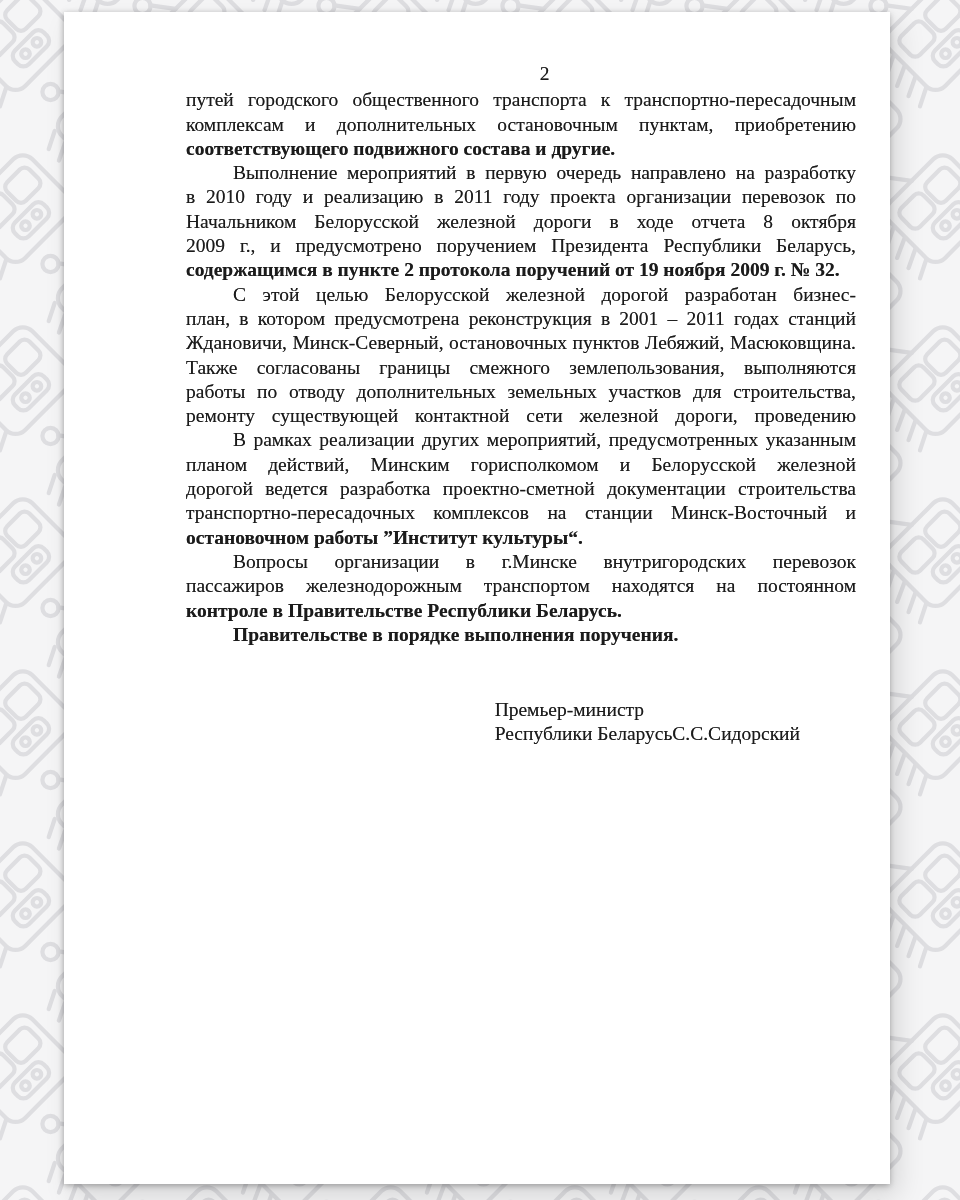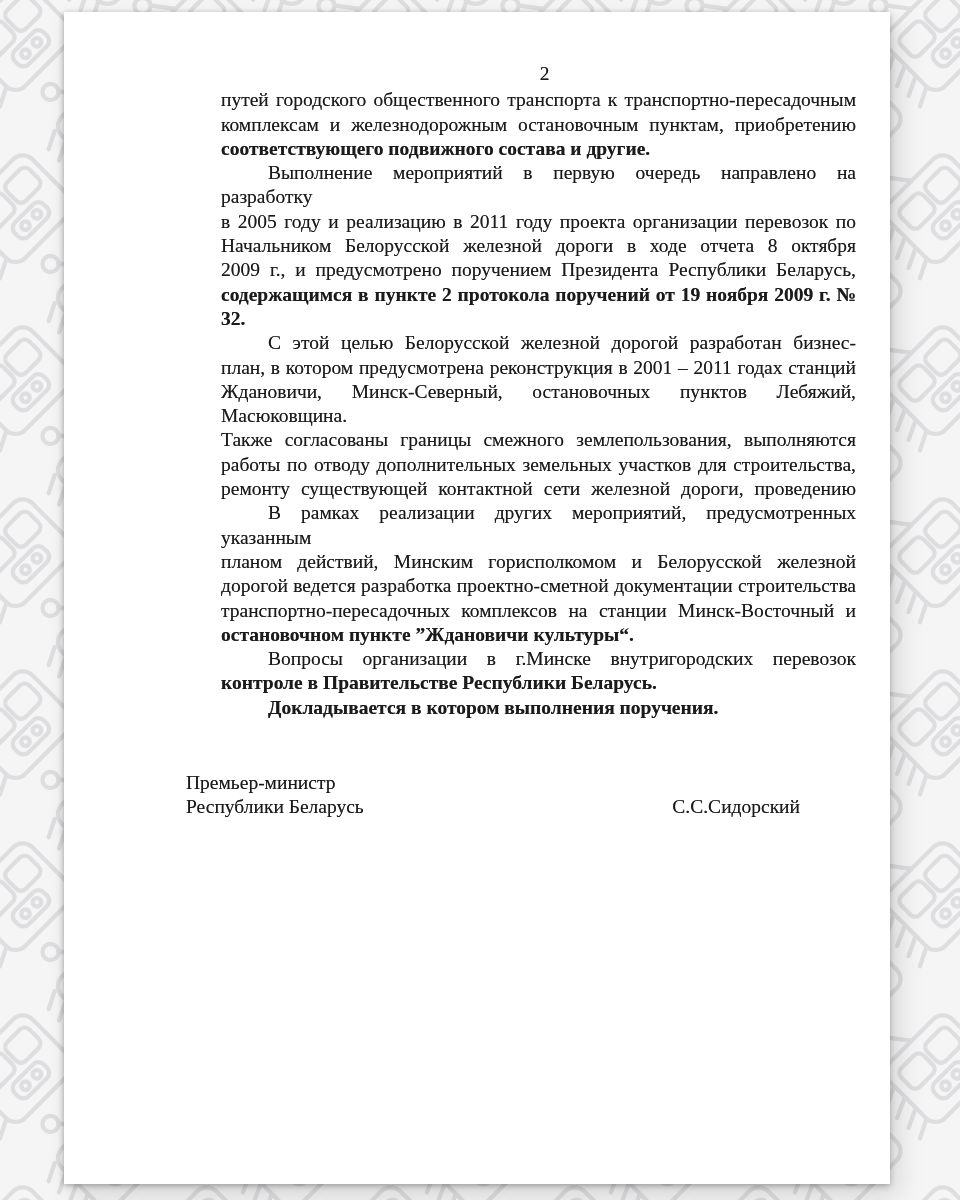--- a/index.html
+++ b/index.html
@@ -34,28 +34,27 @@
   .page-number {
     text-align: center;
     padding-left: 47px;
     margin-bottom: 2px;
   }
   .doc-body .paragraph { margin: 0; }
   .line {
     text-align: justify;
     text-align-last: justify;
     hyphens: none;
-    margin-left: 35px;
   }
   .line.last { text-align-last: left; font-weight: bold; }
   .line.indent { text-indent: 47px; }
   .signature {
     margin-top: 51px;
     display: flex;
-    justify-content: space-between;
+    justify-content: flex-end;
     align-items: flex-end;
   }
   .signature .role div { text-align: left; }
   .signature .name { margin-right: 56px; white-space: nowrap; }
 </style>
 </head>
 <body>
 
 <div class="stage" style="background: rgb(245, 245, 246);">
 
@@ -201,51 +200,52 @@
       <use href="#tram-icon-def" transform="translate(962,1426) scale(0.85)"></use>
     </svg>
 
   <div class="page" style="background: rgb(255, 255, 255); color: rgb(27, 27, 27);">
 
     <div class="page-number">2</div>
 
     <div class="doc-body">
         <div class="paragraph">
           <div class="line">путей городского общественного транспорта к транспортно-пересадочным</div>
-          <div class="line">комплексам и железнодорожным остановочным пунктам, приобретению</div>
+          <div class="line">комплексам и дополнительных остановочным пунктам, приобретению</div>
           <div class="line last">соответствующего подвижного состава и другие.</div>
         </div>
         <div class="paragraph">
           <div class="line indent">Выполнение мероприятий в первую очередь направлено на разработку</div>
-          <div class="line">в 2005 году и реализацию в 2011 году проекта организации перевозок по</div>
+          <div class="line">в 2010 году и реализацию в 2011 году проекта организации перевозок по</div>
           <div class="line">Начальником Белорусской железной дороги в ходе отчета 8 октября</div>
           <div class="line">2009 г., и предусмотрено поручением Президента Республики Беларусь,</div>
           <div class="line last">содержащимся в пункте 2 протокола поручений от 19 ноября 2009 г. № 32.</div>
         </div>
         <div class="paragraph">
           <div class="line indent">С этой целью Белорусской железной дорогой разработан бизнес-</div>
           <div class="line">план, в котором предусмотрена реконструкция в 2001 – 2011 годах станций</div>
           <div class="line">Ждановичи, Минск-Северный, остановочных пунктов Лебяжий, Масюковщина.</div>
           <div class="line">Также согласованы границы смежного землепользования, выполняются</div>
           <div class="line">работы по отводу дополнительных земельных участков для строительства,</div>
           <div class="line">ремонту существующей контактной сети железной дороги, проведению</div>
         </div>
         <div class="paragraph">
           <div class="line indent">В рамках реализации других мероприятий, предусмотренных указанным</div>
           <div class="line">планом действий, Минским горисполкомом и Белорусской железной</div>
           <div class="line">дорогой ведется разработка проектно-сметной документации строительства</div>
           <div class="line">транспортно-пересадочных комплексов на станции Минск-Восточный и</div>
-          <div class="line last">остановочном пункте ”Ждановичи культуры“.</div>
+          <div class="line last">остановочном работы ”Институт культуры“.</div>
         </div>
         <div class="paragraph">
           <div class="line indent">Вопросы организации в г.Минске внутригородских перевозок</div>
+          <div class="line">пассажиров железнодорожным транспортом находятся на постоянном</div>
           <div class="line last">контроле в Правительстве Республики Беларусь.</div>
         </div>
         <div class="paragraph">
-          <div class="line indent last">Докладывается в котором выполнения поручения.</div>
+          <div class="line indent last">Правительстве в порядке выполнения поручения.</div>
         </div>
       </div>
 
     <div class="signature">
       <div class="role">
         <div>Премьер-министр</div>
         <div>Республики Беларусь</div>
       </div>
       <div class="name">С.С.Сидорский</div>
     </div>

